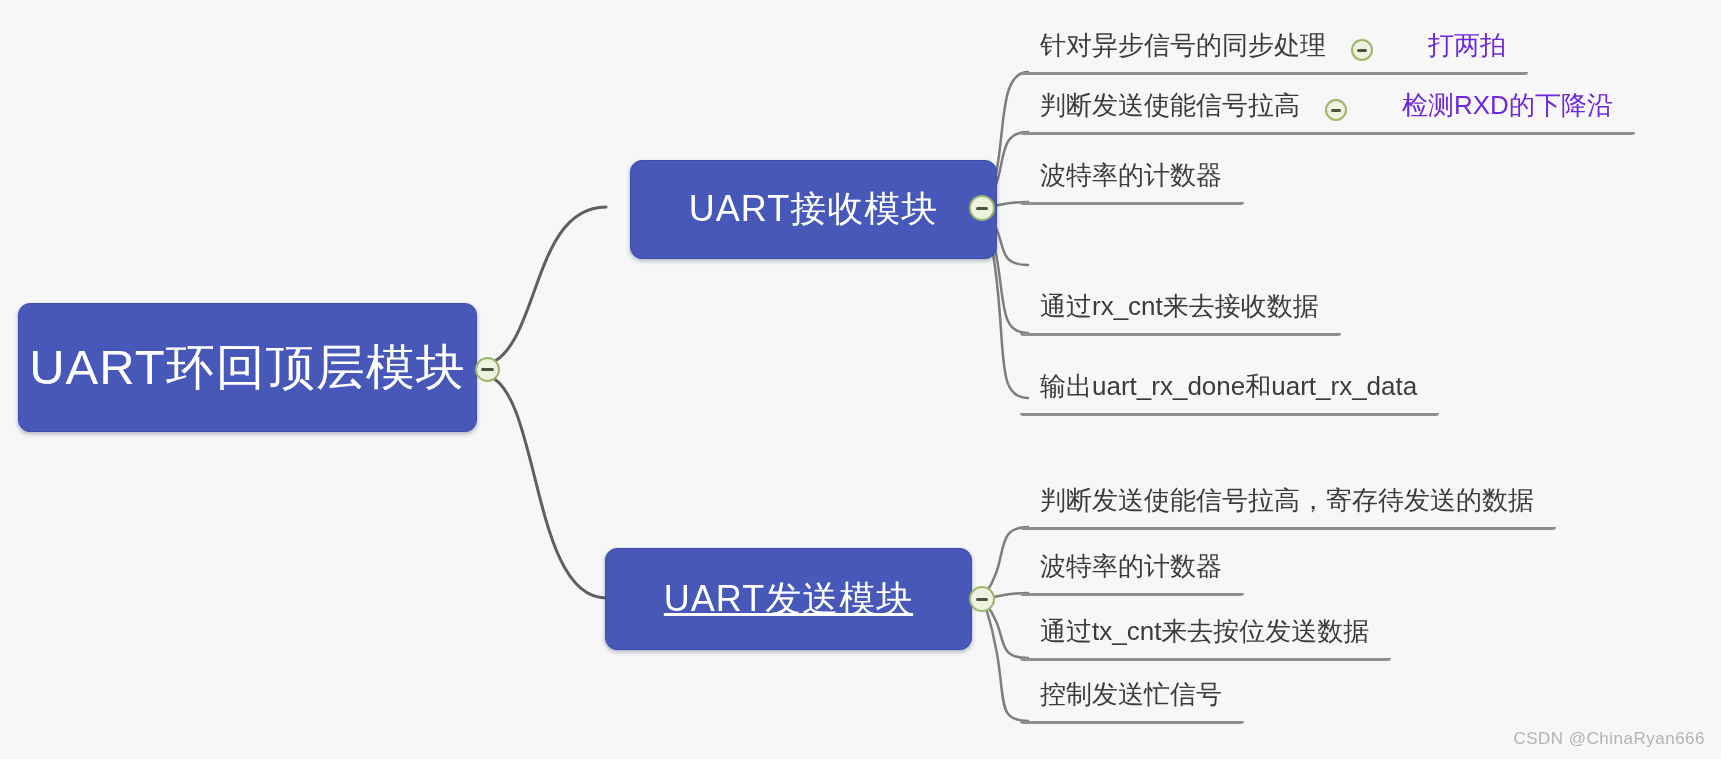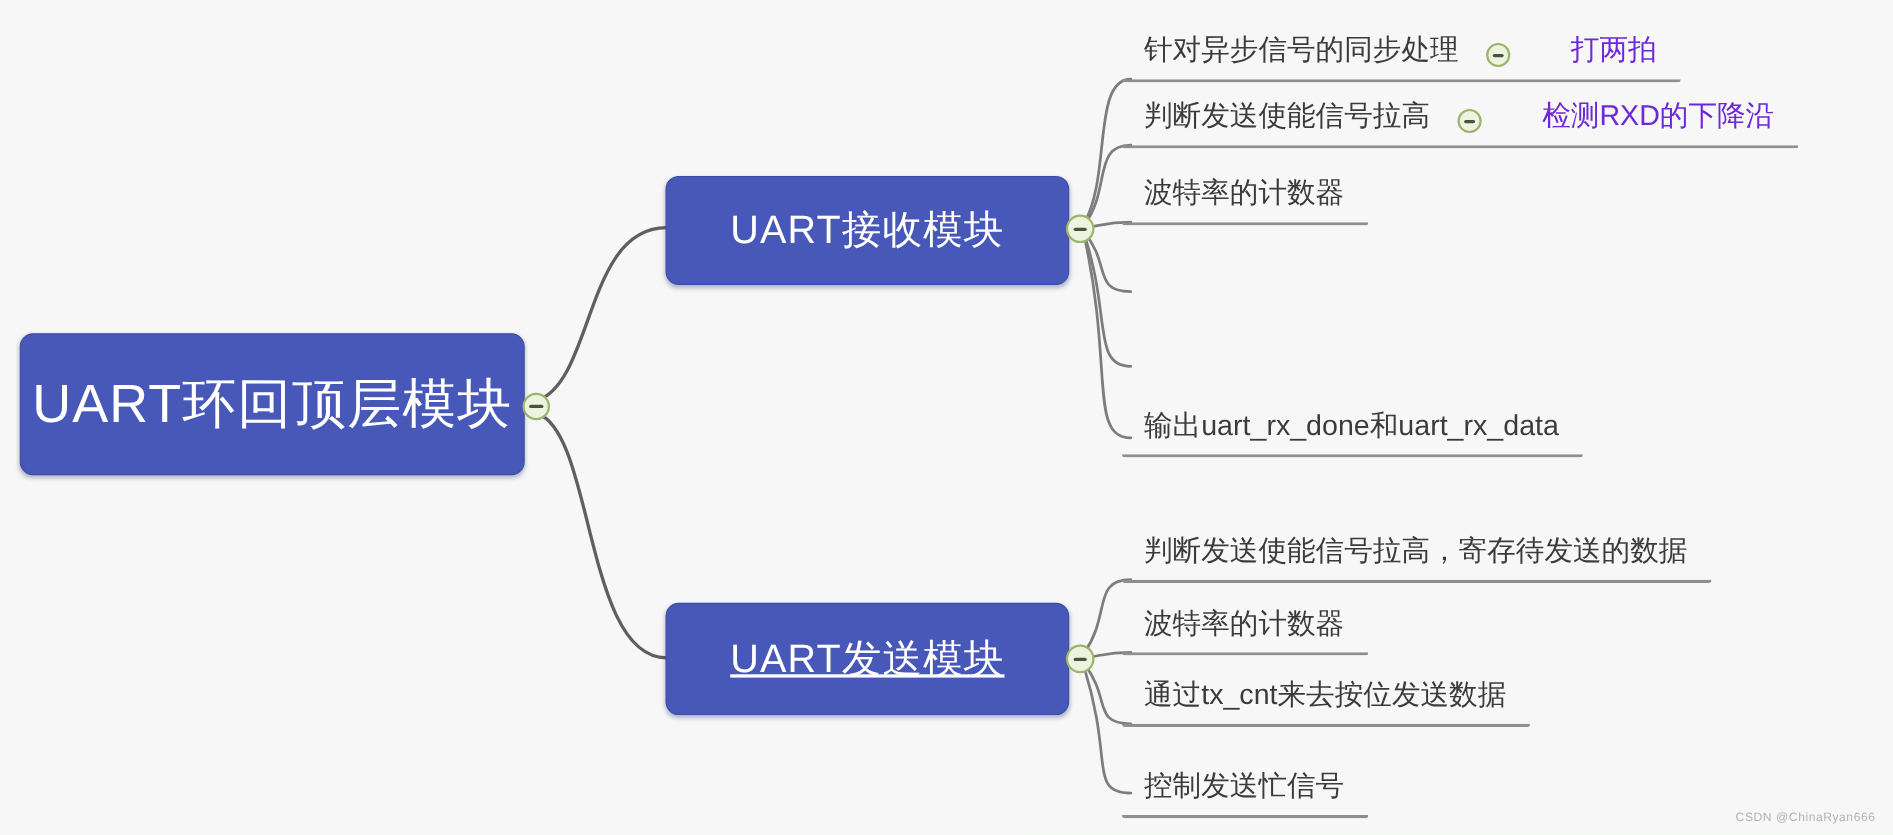--- a/index.html
+++ b/index.html
@@ -18,21 +18,21 @@
     border:1px solid #3c4da6;
     border-radius:12px;
     box-shadow:0 2px 4px rgba(40,50,110,.35);
     color:#ffffff;
     display:flex;align-items:center;justify-content:center;
     letter-spacing:1px;
     cursor:default;
   }
   .node.root{left:18px;top:303px;width:457px;height:127px;font-size:49px;}
   .node.branch{width:365px;font-size:36px;}
-  .node.rx{left:605px;top:160px;height:97px;}
+  .node.rx{left:630px;top:160px;height:97px;}
   .node.tx{left:605px;top:548px;height:100px;text-decoration:underline;}
 
   
   .minus{
     position:absolute;
     width:26px;height:26px;border-radius:50%;
     background:#eef3e0;border:2px solid #9cb56b;
     box-sizing:border-box;
     display:flex;align-items:center;justify-content:center;
     z-index:3;cursor:pointer;
@@ -55,21 +55,21 @@
     padding:0 22px 11px 20px;
     border-bottom:3px solid #8f8f8f;
     border-radius:0 0 3px 3px;
     font-size:26px;line-height:32px;color:#3b3b3b;
     white-space:nowrap;cursor:default;
   }
   .leaf .sub{color:#6d28d9;}
 
   .watermark{
     position:absolute;right:16px;bottom:10px;
-    font-size:11px;color:#b3b3b6;letter-spacing:.5px;
+    font-size:17px;color:#b3b3b6;letter-spacing:.5px;
   }
 </style>
 </head>
 <body>
 
 <div class="canvas">
 
   <svg class="connectors" width="1721" height="759" viewBox="0 0 1721 759">
 
     <g stroke="#5f5f5f" stroke-width="3" fill="none" stroke-linecap="round">
@@ -117,36 +117,39 @@
     <span>判断发送使能信号拉高</span>
     <span class="minus inline"></span>
     <span class="sub">检测RXD的下降沿</span>
   </div>
 
   <div class="leaf" style="top:159px">
     <span>波特率的计数器</span>
   </div>
 
 
+  <div class="leaf" style="top:290px">
+    <span>通过rx_cnt来去接收数据</span>
+  </div>
 
   <div class="leaf" style="top:370px">
     <span>输出uart_rx_done和uart_rx_data</span>
   </div>
 
   <div class="leaf" style="top:484px">
     <span>判断发送使能信号拉高，寄存待发送的数据</span>
   </div>
 
   <div class="leaf" style="top:550px">
     <span>波特率的计数器</span>
   </div>
 
   <div class="leaf" style="top:615px">
     <span>通过tx_cnt来去按位发送数据</span>
   </div>
 
-  <div class="leaf" style="top:698px">
+  <div class="leaf" style="top:678px">
     <span>控制发送忙信号</span>
   </div>
 
   <div class="watermark">CSDN @ChinaRyan666</div>
 
 </div>
 
 </body></html>

